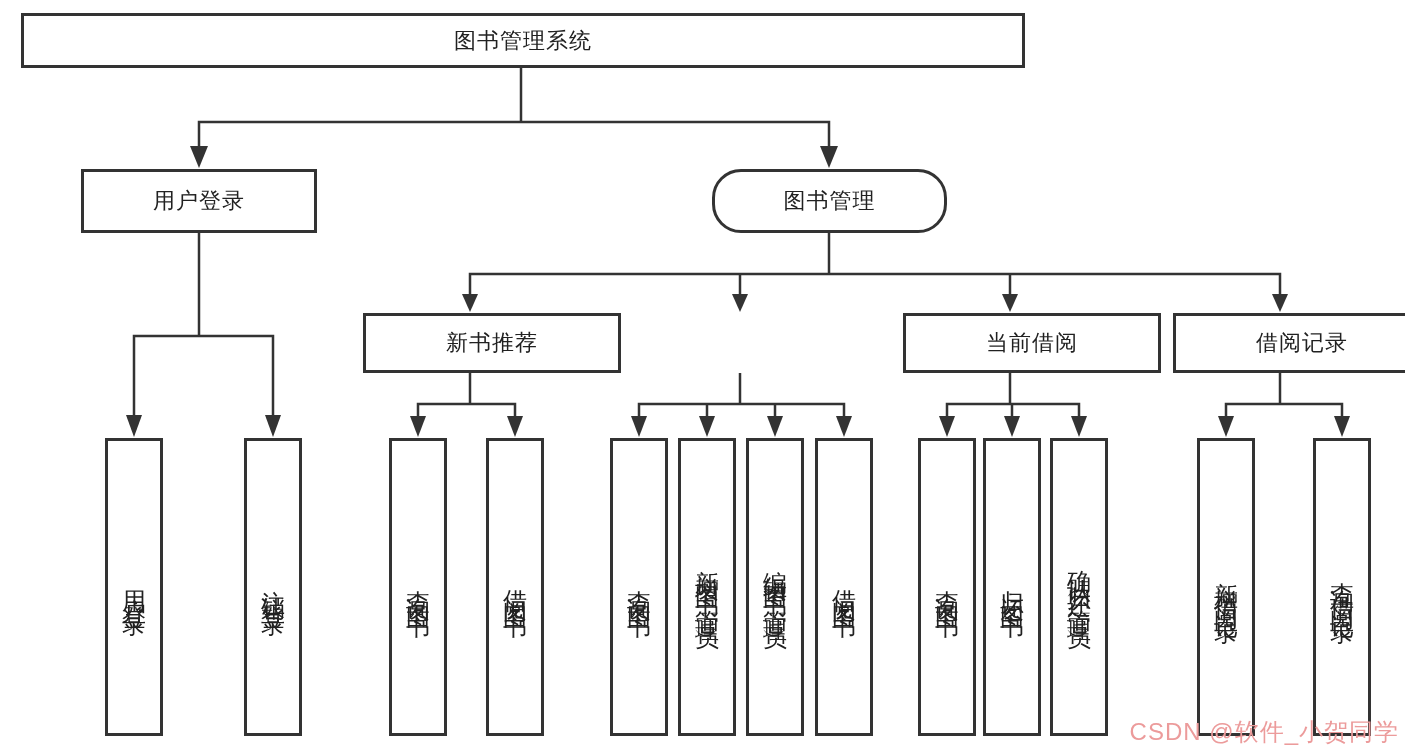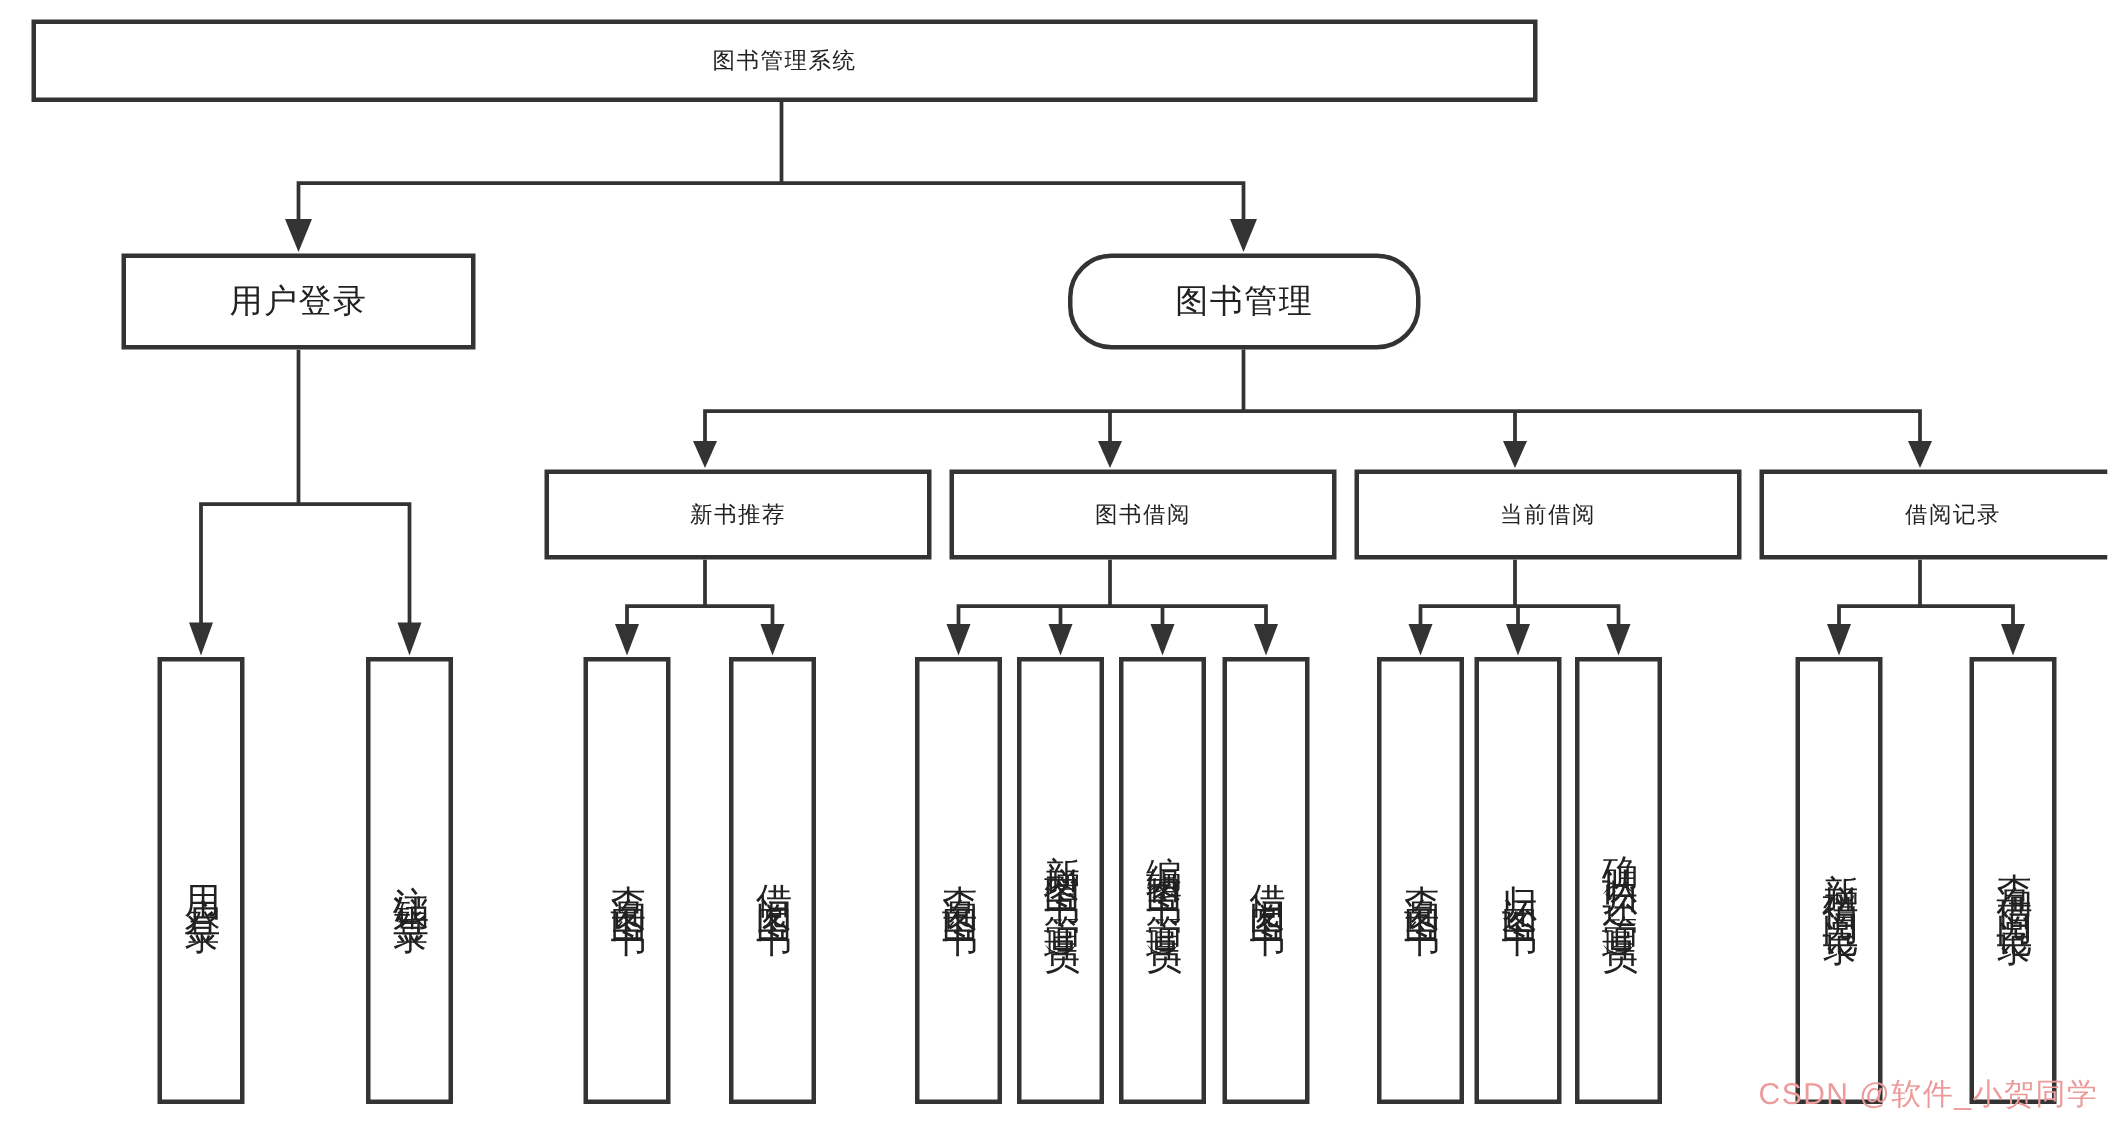--- a/index.html
+++ b/index.html
@@ -14,42 +14,42 @@
   .node{
     position:absolute;
     box-sizing:border-box;
     border:3px solid #333333;
     background:#ffffff;
     display:flex;
     align-items:center;
     justify-content:center;
     text-align:center;
   }
-  .h-node{font-size:15px;letter-spacing:1px;}
+  .h-node{font-size:22px;letter-spacing:1px;}
   .root-node{left:21px;top:13px;width:1004px;height:55px;}
   .l2-node{top:169px;height:64px;font-size:22px;}
   .l3-node{top:313px;width:258px;height:60px;}
   .v-node{
     top:438px;width:58px;height:298px;
   }
   .v-node span{
     writing-mode:vertical-rl;
     text-orientation:mixed;
     font-size:24px;
     letter-spacing:8px;
     line-height:1;
     white-space:nowrap;
   }
   #wires{position:absolute;left:0;top:0;z-index:0;}
   .node{z-index:1;}
   #watermark{
     position:absolute;
     top:716px;right:6px;
     z-index:2;
-    font-size:20px;
+    font-size:24px;
     letter-spacing:1px;
     color:#ec9b9b;
   }
 </style>
 </head>
 <body>
 
 <div id="canvas">
 
   <svg id="wires" width="1405" height="747" viewBox="0 0 1405 747">
@@ -114,23 +114,20 @@
   <div class="node h-node l2-node" style="left:81px;width:236px;">
     <span>用户登录</span>
   </div>
   <div class="node h-node l2-node" style="left:712px;width:235px;border-radius:29px;">
     <span>图书管理</span>
   </div>
 
   <div class="node h-node l3-node" style="left:363px;">
     <span>新书推荐</span>
   </div>
-  <div class="node h-node l3-node" style="left:633px;">
-    <span>图书借阅</span>
-  </div>
   <div class="node h-node l3-node" style="left:903px;font-family:Liberation Serif, serif;">
     <span>当前借阅</span>
   </div>
   <div class="node h-node l3-node" style="left:1173px;">
     <span>借阅记录</span>
   </div>
 
   <div class="node v-node" style="left:105px;">
     <span>用户登录</span>
   </div>

